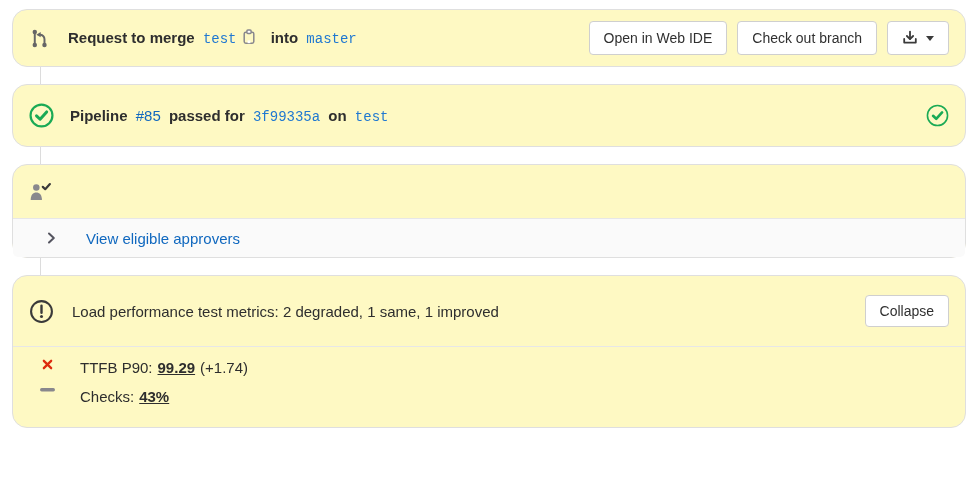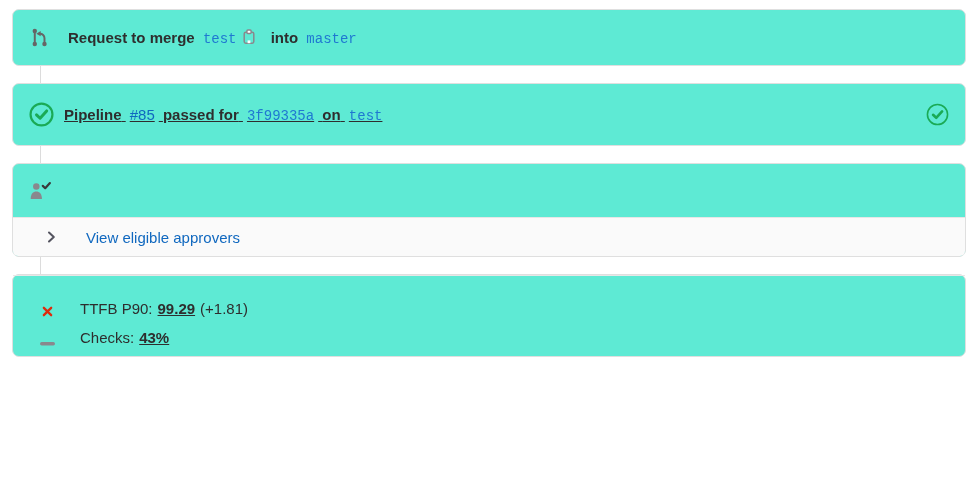--- a/index.html
+++ b/index.html
@@ -8,23 +8,23 @@
     width: 978px;
     height: 486px;
     background: #ffffff;
     font-family: "Liberation Sans", sans-serif;
     color: #2e2e2e;
     font-size: 15px;
     padding: 9px 12px 0 12px;
     overflow: hidden;
   }
   .box {
-    background: #5eead4;
+    background: #fef9c3;
     border: 1px solid #dfdfdf;
-    border-radius: 7px;
+    border-radius: 15px;
   }
   .connector {
     width: 1px;
     height: 17px;
     background: #dcdcdc;
     margin-left: 28px;
   }
   .row { display: flex; align-items: center; }
 
   
@@ -66,21 +66,21 @@
   .caret-down {
     width: 0; height: 0;
     border-left: 4.5px solid transparent;
     border-right: 4.5px solid transparent;
     border-top: 5px solid #3a3a3a;
     display: inline-block;
   }
 
   
   .pipeline { padding: 18px 16px; min-height: 62px; }
-  .pipeline-text { margin-left: 10px; font-weight: 700; white-space: nowrap; text-decoration: underline; }
+  .pipeline-text { margin-left: 16px; font-weight: 700; white-space: nowrap; }
   .pipeline-text .lnk {
     color: #1068bf; font-weight: 400; text-decoration: none; cursor: pointer; margin: 0 4px;
   }
   .pipeline-text .sha, .pipeline-text .branch {
     font-family: "Liberation Mono", "DejaVu Sans Mono", monospace;
     font-size: 14px; color: #1f78d1;
   }
   .mini-graph { margin-left: auto; display: inline-flex; cursor: pointer; }
 
   
@@ -101,21 +101,21 @@
     color: #1068bf;
     text-decoration: none;
     cursor: pointer;
   }
 
   
   .perf-head { padding: 19px 16px; min-height: 64px; }
   .perf-summary { margin-left: 18px; }
   .perf-head .btn { margin-left: auto; height: 32px; }
   .metrics { border-top: 1px solid #e7e7e7; padding: 12px 0 10px 0; }
-  .metric-row { display: flex; align-items: flex-end; height: 29px; padding-left: 16px; }
+  .metric-row { display: flex; align-items: flex-start; height: 29px; padding-left: 16px; }
   .m-icon {
     width: 16px; margin: 0 25px 0 10px;
     display: inline-flex; justify-content: center; align-items: center; flex: none;
   }
   .m-label { margin-right: 5px; }
   .m-value { font-weight: 700; margin-right: 5px; text-decoration: underline; }
   svg { display: block; }
 </style>
 </head>
 <body>
@@ -135,20 +135,34 @@
     <a class="mono-link">test</a><span class="copy-btn">
         <svg width="14" height="16" viewBox="0 0 14 16" fill="none" stroke="#89888d" stroke-width="1.5">
           <rect x="2.2" y="3.2" width="9.6" height="11" rx="1.6"></rect>
           <rect x="4.9" y="1" width="4.2" height="3.6" rx="1" fill="#fff"></rect>
           <rect x="5.6" y="11.4" width="2.8" height="2.8" fill="#fff" stroke="none"></rect>
         </svg>
       </span>
     <span>into</span>
     <a class="mono-link">master</a>
   </div>
+  <div class="actions">
+    <button class="btn">Open in Web IDE</button>
+    <button class="btn">Check out branch</button>
+    <button class="btn">
+      <span>
+        <svg width="16" height="16" viewBox="0 0 16 16" fill="none" stroke="#3a3a3a" stroke-width="1.8" stroke-linecap="round" stroke-linejoin="round">
+          <path d="M8 1.6 V8.8"></path>
+          <path d="M4.9 6 L8 9.1 L11.1 6"></path>
+          <path d="M2.2 9 V12.6 H13.8 V9"></path>
+        </svg>
+      </span>
+      <span class="caret-down"></span>
+    </button>
+  </div>
 </section>
 
 <div class="connector"></div>
 
 <section class="box row pipeline">
   <span>
     <svg width="25" height="25" viewBox="0 0 16 16" fill="none">
       <circle cx="8" cy="8" r="7" stroke="#1aaa55" stroke-width="1.4"></circle>
       <path d="M4.8 8.2 L7.1 10.4 L11.3 5.7" stroke="#1aaa55" stroke-width="1.9" stroke-linecap="round" stroke-linejoin="round"></path>
     </svg>
@@ -187,31 +201,42 @@
         <path d="M1.5 1.5 L6.3 6 L1.5 10.5"></path>
       </svg>
     </span>
     <a class="approvers-link">View eligible approvers</a>
   </div>
 </section>
 
 <div class="connector"></div>
 
 <section class="box">
+  <div class="row perf-head">
+    <span>
+      <svg width="25" height="25" viewBox="0 0 24 24" fill="none">
+        <circle cx="12" cy="12" r="10" stroke="#3a3a3a" stroke-width="2"></circle>
+        <path d="M12 6.4 V13.2" stroke="#3a3a3a" stroke-width="2.3" stroke-linecap="round"></path>
+        <circle cx="12" cy="16.9" r="1.45" fill="#3a3a3a"></circle>
+      </svg>
+    </span>
+    <span class="perf-summary">Load performance test metrics: 2 degraded, 1 same, 1 improved</span>
+    <button class="btn">Collapse</button>
+  </div>
   <div class="metrics" id="metrics-list">
     <div class="metric-row">
       <span class="m-icon">
         <svg width="11" height="11" viewBox="0 0 12 12">
             <path d="M2 2 L10 10 M10 2 L2 10" stroke="#dd2b0e" stroke-width="2.5" stroke-linecap="round"></path>
           </svg>
 
       </span>
       <span class="m-label">TTFB P90:</span>
       <span class="m-value">99.29</span>
-      <span class="m-delta">(+1.81)</span>
+      <span class="m-delta">(+1.74)</span>
     </div>
 
 
     <div class="metric-row">
       <span class="m-icon">
 
         <svg width="15" height="4" viewBox="0 0 15 4">
             <rect width="15" height="3.4" rx="1.7" fill="#89888d"></rect>
           </svg>
 

